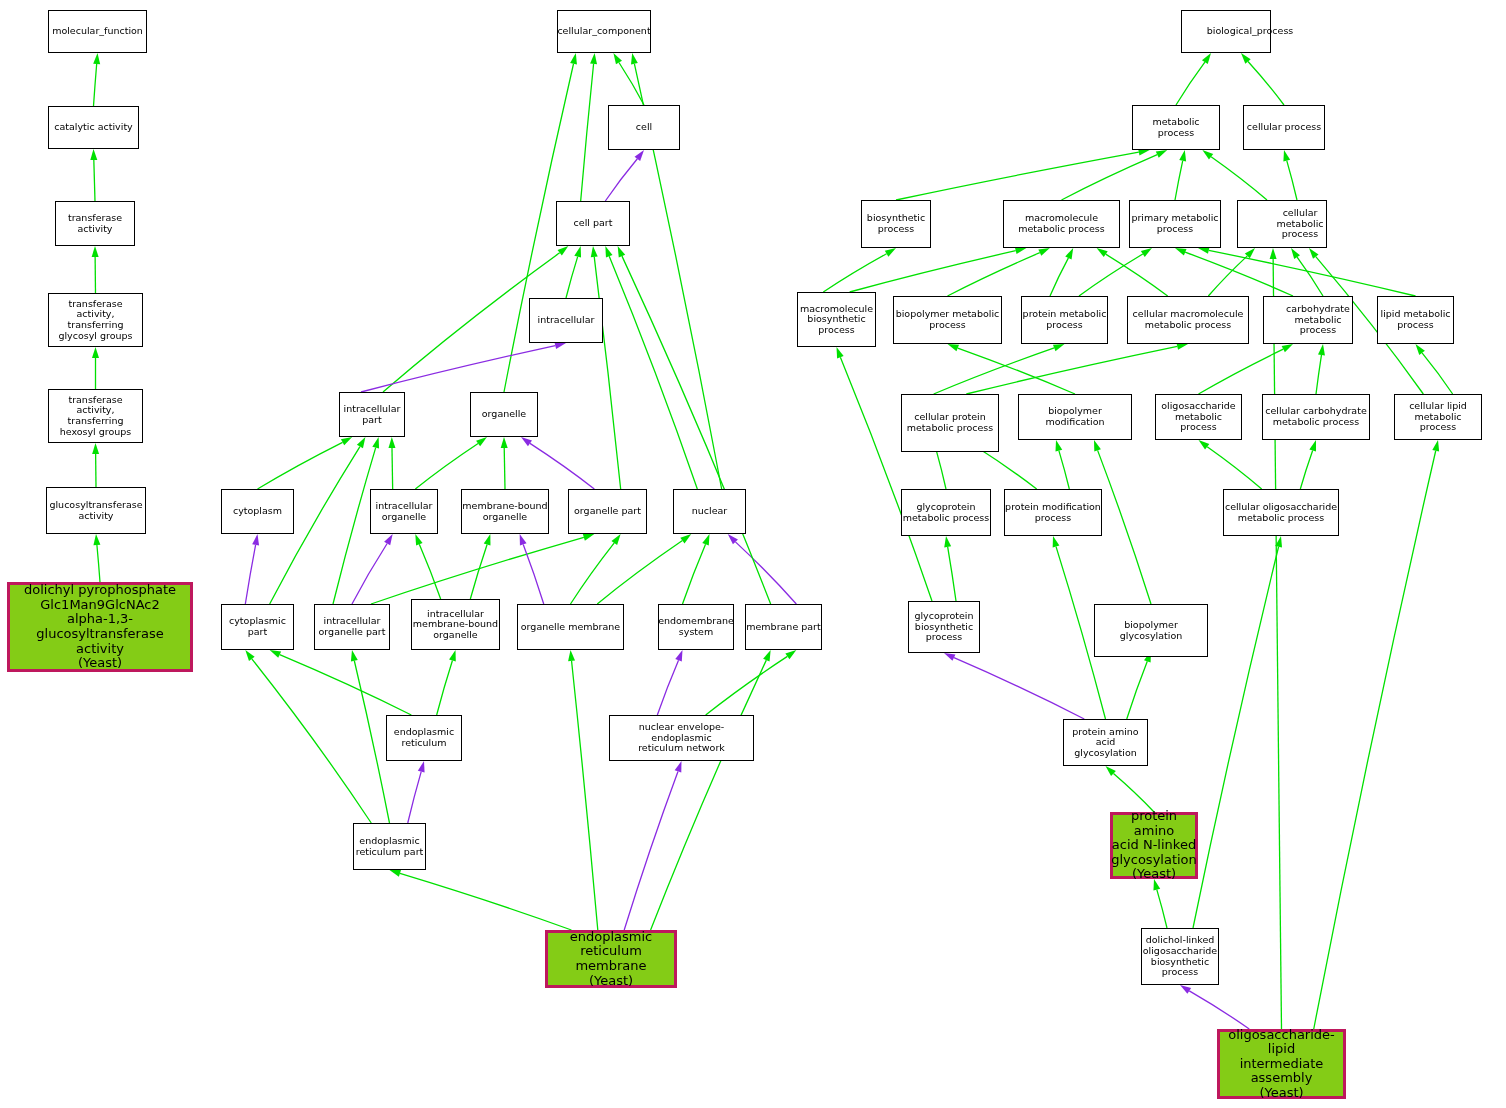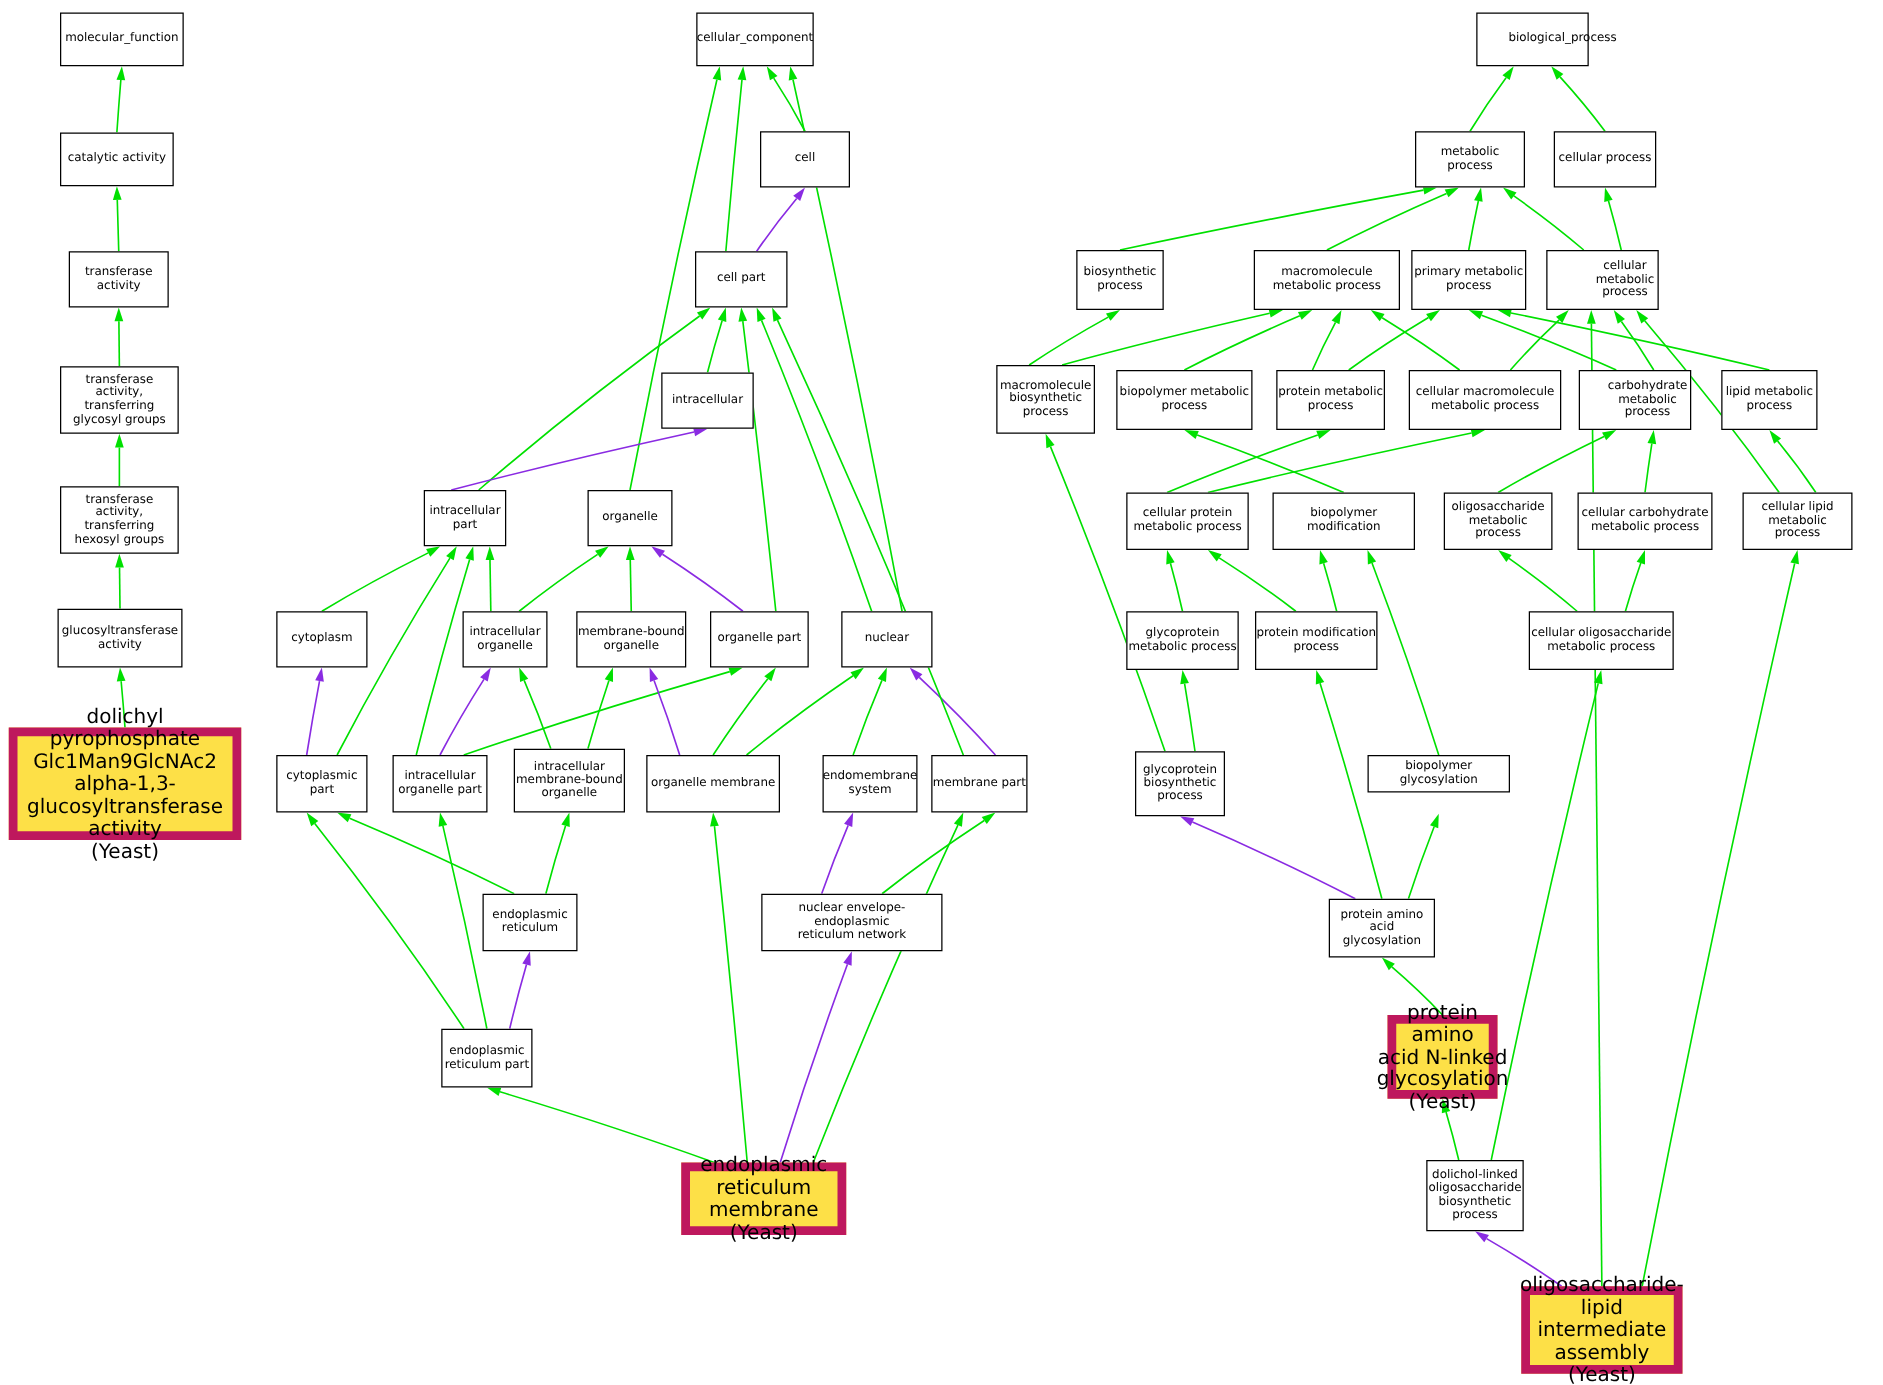--- a/index.html
+++ b/index.html
@@ -33,23 +33,23 @@
     justify-content: center;
     text-align: center;
     line-height: 1.12;
     color: #000000;
     font-family: "DejaVu Sans", sans-serif;
     font-size: 9.5px;
     white-space: pre-line;
     z-index: 5;
   }
   .go-node.highlight {
-    background: #fde047;
-    border: 7px solid #be185d;
-    font-size: 16px;
+    background: #84cc16;
+    border: 3px solid #be185d;
+    font-size: 13px;
   }
 </style>
 </head>
 <body>
 
 <div id="canvas">
   <svg id="edge-layer" viewBox="0 0 1506 1108" preserveAspectRatio="none">
       <g>
         <path d="M 93.5 106 Q 94.91808281791121 84.98440266267637 96.67216563582244 63.96880532535275" fill="none" stroke="#00e000" stroke-width="1.3"></path>
         <polygon points="97.5,53 100.16224005752558,64.23220716850015 93.1820912141193,63.70540348220534" fill="#00e000"></polygon>
@@ -464,39 +464,39 @@
       <div class="go-node" style="left: 893px; top: 296px; width: 109px; height: 48px;">biopolymer metabolic
 process</div>
       <div class="go-node" style="left: 1021px; top: 296px; width: 87px; height: 48px;">protein metabolic
 process</div>
       <div class="go-node" style="left: 1127px; top: 296px; width: 122px; height: 48px;">cellular macromolecule
 metabolic process</div>
       <div class="go-node" style="left: 1263px; top: 296px; width: 90px; height: 48px; padding-left: 20px;">carbohydrate
 metabolic process</div>
       <div class="go-node" style="left: 1377px; top: 296px; width: 77px; height: 48px;">lipid metabolic
 process</div>
-      <div class="go-node" style="left: 901px; top: 394px; width: 98px; height: 46px;">cellular protein
+      <div class="go-node" style="left: 901px; top: 394px; width: 98px; height: 58px;">cellular protein
 metabolic process</div>
       <div class="go-node" style="left: 1018px; top: 394px; width: 114px; height: 46px;">biopolymer modification</div>
       <div class="go-node" style="left: 1155px; top: 394px; width: 87px; height: 46px;">oligosaccharide
 metabolic process</div>
       <div class="go-node" style="left: 1262px; top: 394px; width: 108px; height: 46px;">cellular carbohydrate
 metabolic process</div>
       <div class="go-node" style="left: 1394px; top: 394px; width: 88px; height: 46px;">cellular lipid
 metabolic process</div>
       <div class="go-node" style="left: 901px; top: 489px; width: 90px; height: 47px;">glycoprotein
 metabolic process</div>
       <div class="go-node" style="left: 1004px; top: 489px; width: 98px; height: 47px;">protein modification
 process</div>
       <div class="go-node" style="left: 1223px; top: 489px; width: 116px; height: 47px;">cellular oligosaccharide
 metabolic process</div>
       <div class="go-node" style="left: 908px; top: 601px; width: 72px; height: 52px;">glycoprotein
 biosynthetic
 process</div>
-      <div class="go-node" style="left: 1094px; top: 604px; width: 114px; height: 30px;">biopolymer glycosylation</div>
+      <div class="go-node" style="left: 1094px; top: 604px; width: 114px; height: 53px;">biopolymer glycosylation</div>
       <div class="go-node" style="left: 1063px; top: 719px; width: 85px; height: 47px;">protein amino
 acid glycosylation</div>
       <div class="go-node highlight" style="left: 1110px; top: 812px; width: 88px; height: 67px;">protein amino
 acid N-linked
 glycosylation
 (Yeast)</div>
       <div class="go-node" style="left: 1141px; top: 928px; width: 78px; height: 57px;">dolichol-linked
 oligosaccharide
 biosynthetic
 process</div>

